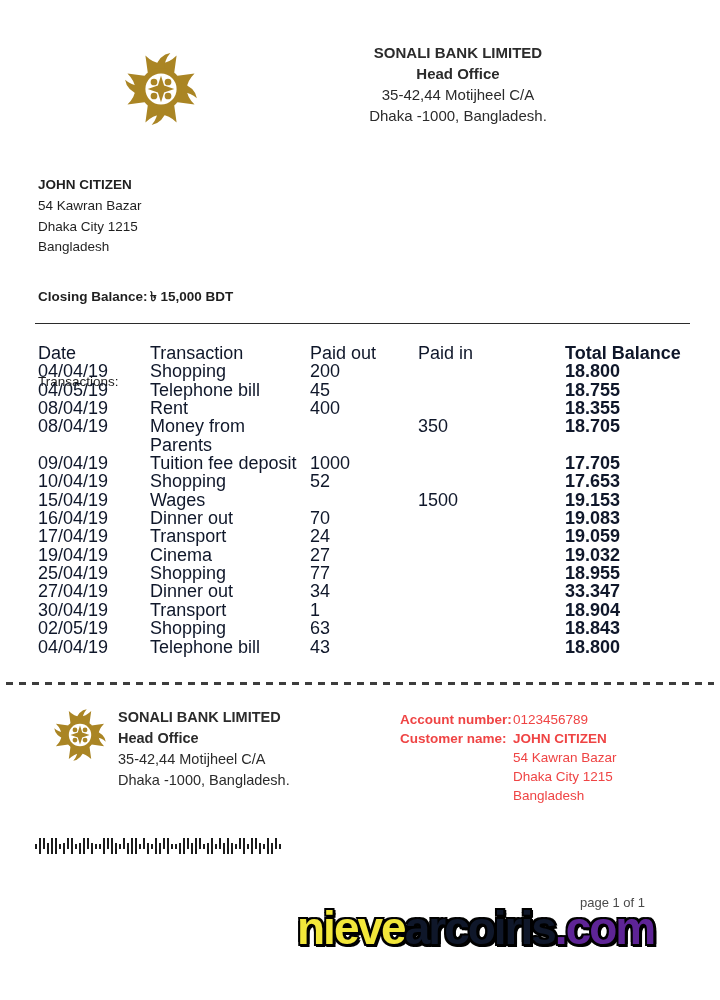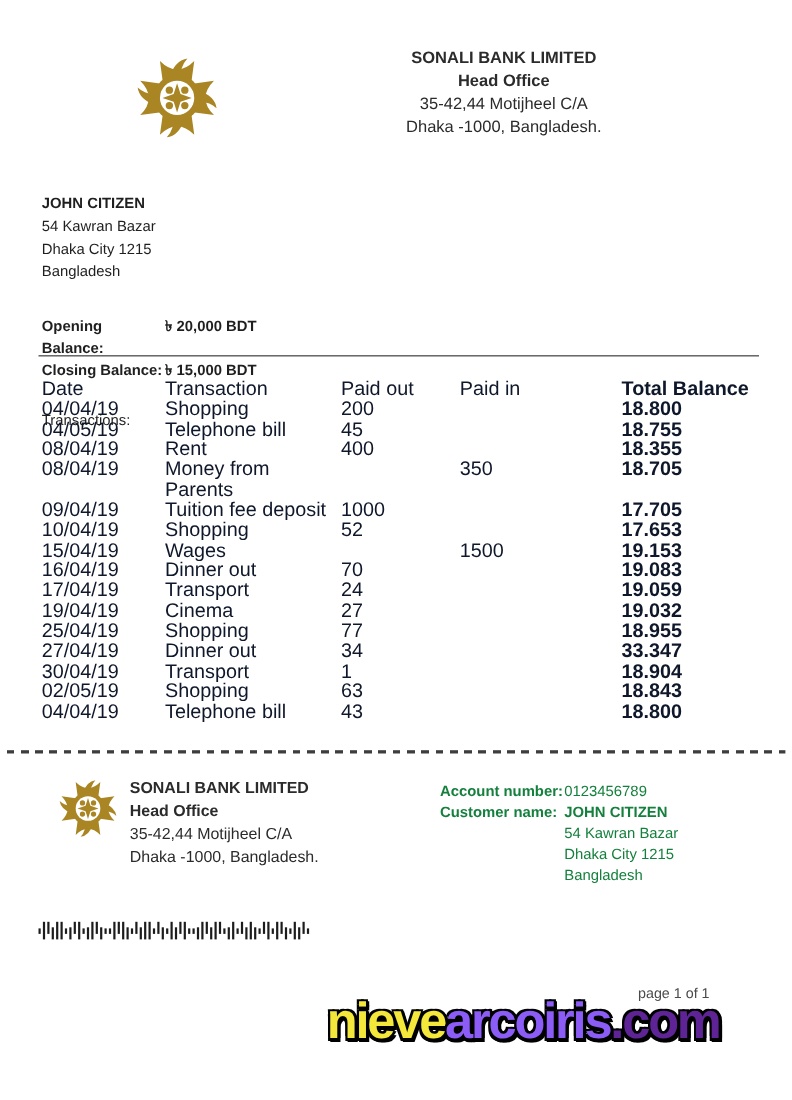--- a/index.html
+++ b/index.html
@@ -26,21 +26,21 @@
   .t-row{display:grid;grid-template-columns:112px 160px 108px 147px 125px;line-height:18.35px;}
   .t-head .col-bal{font-weight:bold;}
   .col-bal{font-weight:bold;}
   .t-head .col-date,.t-head .col-tx,.t-head .col-out,.t-head .col-in{font-weight:normal;}
   
   .dashes{left:6px;top:682px;width:708px;height:3px;
     background:repeating-linear-gradient(to right,#3d3d3d 0px,#3d3d3d 7px,transparent 7px,transparent 13px);}
   
   .ftr-logo{left:52px;top:707px;width:56px;height:56px;}
   .ftr-text{left:118px;top:707px;font-size:14.5px;line-height:21px;color:#2b2b2b;}
-  .acct{left:400px;top:710px;font-size:13.5px;line-height:19px;color:#15803d;}
+  .acct{left:400px;top:710px;font-size:13.5px;line-height:19px;color:#ef4444;}
   .acct-grid{display:grid;grid-template-columns:113px auto;}
   
   .barcode{left:35px;top:838px;width:260px;height:16px;display:flex;align-items:center;}
   .barcode div{width:2px;margin-right:2px;background:#1c1c1c;flex:none;}
   .bar-F{height:16px;}
   .bar-A{height:11px;align-self:flex-start;}
   .bar-D{height:11px;align-self:flex-end;}
   .bar-T{height:5px;}
   
   .pagenum{left:580px;top:895px;font-size:13px;color:#4a4a4a;}
@@ -94,24 +94,20 @@
 
   <div class="abs cust">
     <div class="b">JOHN CITIZEN</div>
     <div>54 Kawran Bazar</div>
     <div>Dhaka City 1215</div>
     <div>Bangladesh</div>
   </div>
 
   <div class="abs bal">
     <div class="bal-row">
-      <span class="bal-label">Opening Balance:</span>
-      <span>৳ 20,000 BDT</span>
-    </div>
-    <div class="bal-row">
       <span class="bal-label">Closing Balance:</span>
       <span>৳ 15,000 BDT</span>
     </div>
   </div>
   <div class="abs rule"></div>
   <div class="abs tx-label">Transactions:</div>
 
   <div class="abs table">
     <div class="t-row t-head">
       <div class="col-date">Date</div>
@@ -325,16 +321,16 @@
       <div class="bar-T"></div>
       <div class="bar-F"></div>
       <div class="bar-D"></div>
       <div class="bar-A"></div>
       <div class="bar-T"></div>
     </div>
 
   <div class="abs pagenum">page 1 of 1</div>
 
   <div class="abs wm">
-    <span id="wm1" style="color: rgb(242, 231, 58); margin-top: 20px;">nieve</span><span id="wm2" style="color: #8b5cf6;">arcoiris</span><span id="wm3" style="color: rgb(94, 36, 150);">.com</span>
+    <span id="wm1" style="color: rgb(242, 231, 58); margin-top: 20px;">nieve</span><span id="wm2" style="color: #0f172a;">arcoiris</span><span id="wm3" style="color: rgb(94, 36, 150);">.com</span>
   </div>
 
 </div>
 
 </body></html>

